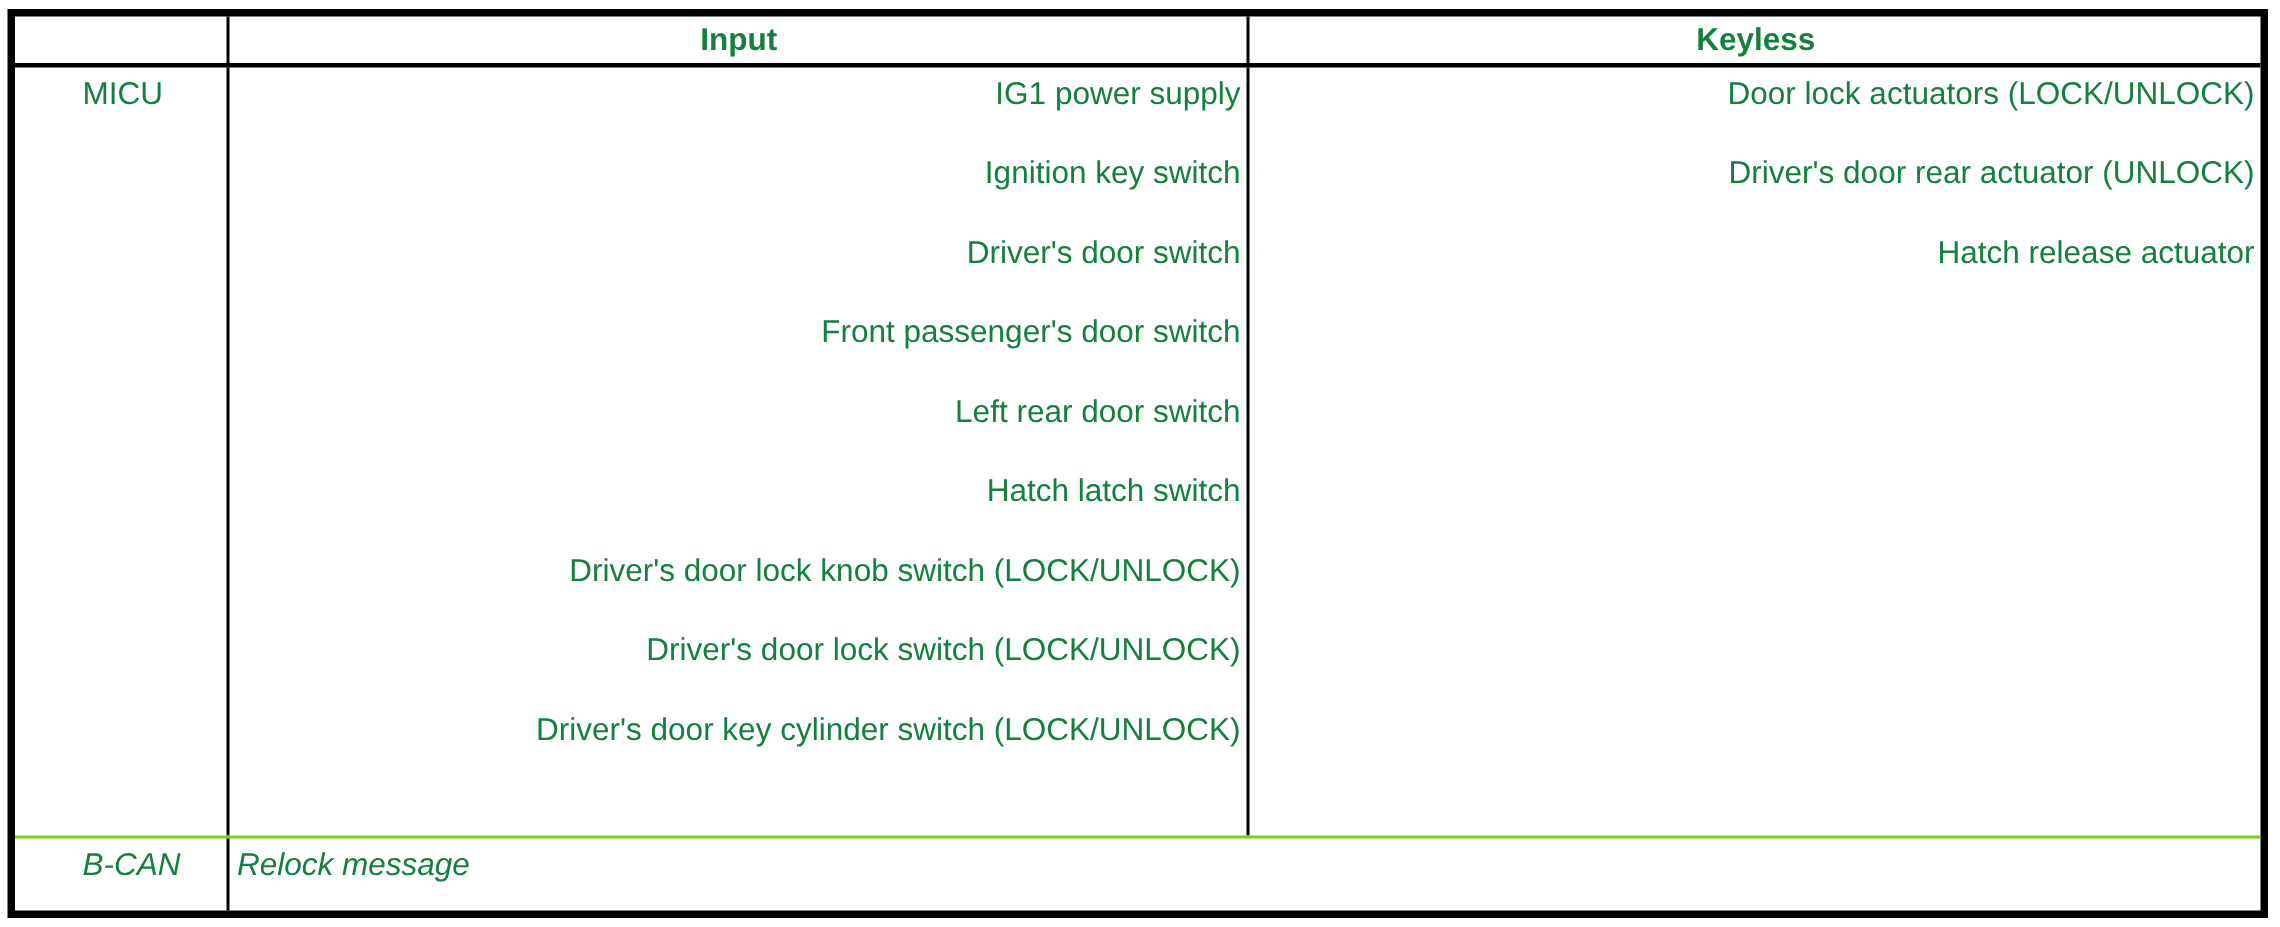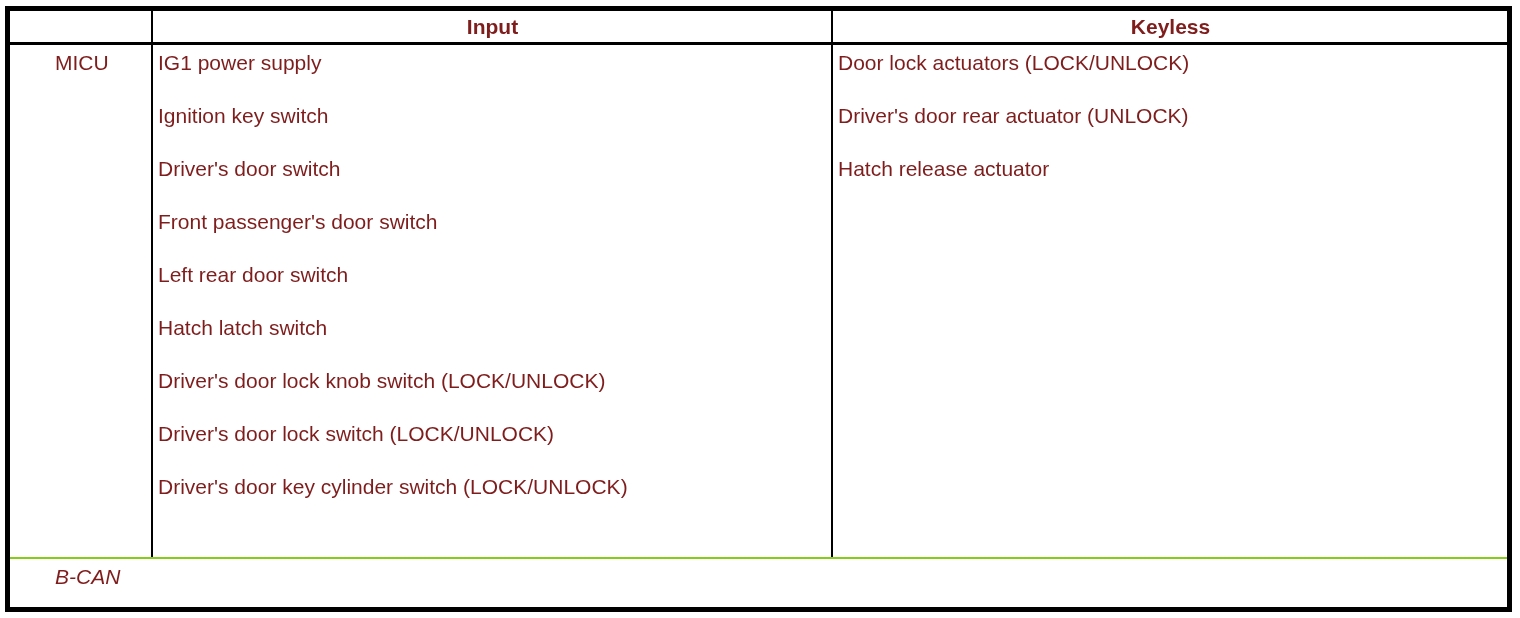--- a/index.html
+++ b/index.html
@@ -9,21 +9,21 @@
     width: 1520px;
     height: 618px;
     overflow: hidden;
   }
   .page {
     position: relative;
     width: 1520px;
     height: 618px;
     background: #ffffff;
     font-family: "Liberation Sans", sans-serif;
-    color: #7f1d1d;
+    color: #15803d;
   }
   .io-table {
     position: absolute;
     left: 5px;
     top: 6px;
     width: 1507px;
     height: 606px;
     box-sizing: border-box;
     border: 5px solid #000000;
     background: #ffffff;
@@ -67,20 +67,21 @@
   }
   .td.label-cell {
     padding-top: 5px;
     margin-left: 40px;
   }
   .item {
     height: 53px;
     padding-top: 4px;
     box-sizing: border-box;
     white-space: nowrap;
+    text-align: right;
   }
   .bcan-row .td {
     padding-top: 5px;
     white-space: nowrap;
   }
 </style>
 </head>
 <body>
 
 <div class="page">
@@ -107,16 +108,17 @@
       </div>
       <div class="td">
         <div class="item">Door lock actuators (LOCK/UNLOCK)</div>
         <div class="item">Driver's door rear actuator (UNLOCK)</div>
         <div class="item">Hatch release actuator</div>
       </div>
     </div>
 
     <div class="tr bcan-row">
       <div class="td label-cell">B-CAN</div>
+      <div class="td">Relock message</div>
     </div>
 
   </div>
 </div>
 
 </body></html>

